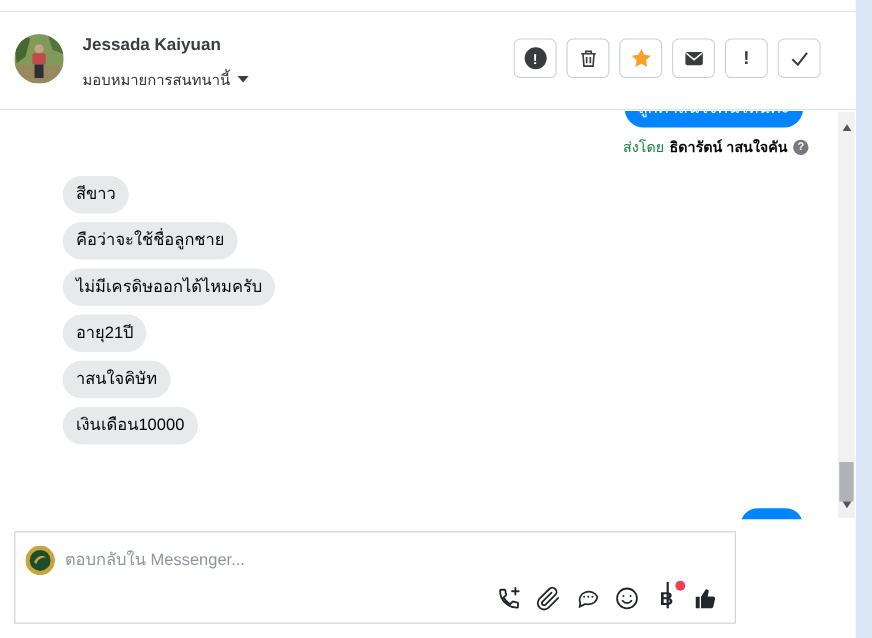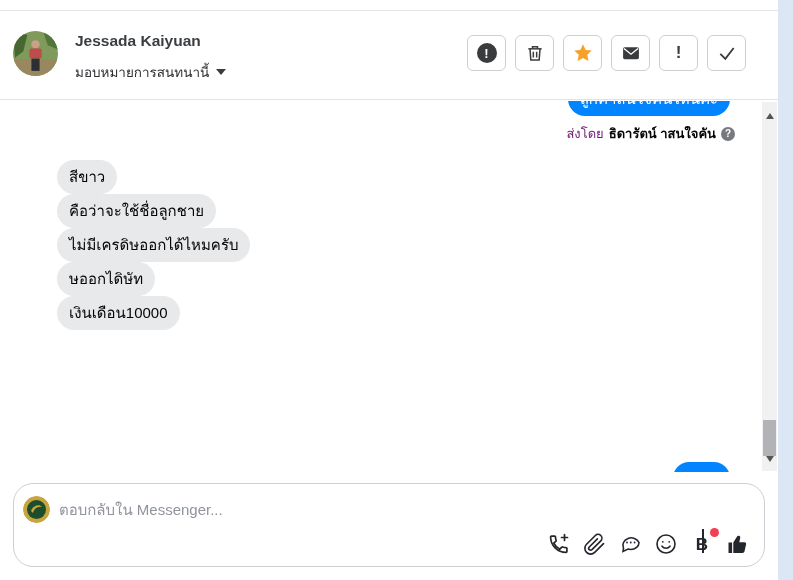--- a/index.html
+++ b/index.html
@@ -33,47 +33,47 @@
   
   .chat { position:absolute; top:101px; left:0; width:778px; height:371px; background:#fff; overflow:hidden; }
 
   .bubble-out { background:#0084ff; color:#fff; font-size:15px; line-height:20px;
     padding:7px 12px; border-radius:18px; }
   .bubble-out.top { position:absolute; top:-19px; right:48px; max-width:300px; }
   .bubble-out.bottom { position:absolute; top:361px; right:48px; width:57px; height:32px; }
 
   .sent-by { position:absolute; top:22px; right:43px; display:flex; align-items:center; gap:5px;
     font-size:13px; }
-  .sent-by .prefix { color:#701a75; }
+  .sent-by .prefix { color:#15803d; }
   .sent-by .sender { color:#050505; font-weight:bold; }
   .help-badge { width:14px; height:14px; border-radius:50%; background:#77797e; color:#fff;
     font-size:10px; font-weight:bold; display:flex; align-items:center; justify-content:center; }
 
-  .messages { position:absolute; top:59px; left:18px; display:flex; flex-direction:column; }
+  .messages { position:absolute; top:59px; left:18px; display:flex; flex-direction:column; gap:8px; }
   .msg-row { display:flex; align-items:center; }
   .avatar-slot { width:30px; min-width:30px; margin-right:9px; }
   .msg-avatar { width:30px; height:30px; border-radius:50%; overflow:hidden; }
   .msg-avatar svg { display:block; width:100%; height:100%; }
   .bubble-in { background:#e8e9eb; color:#050505; font-size:15px; line-height:20px;
     padding:7px 12px; border-radius:18px; max-width:430px; }
 
   
   .chat-scrollbar { position:absolute; top:1px; right:1px; width:15px; height:369px; background:#f1f1f2; }
   .scroll-up, .scroll-down { position:absolute; left:0; width:15px; height:16px; display:flex;
     align-items:center; justify-content:center; cursor:pointer; }
   .scroll-up { top:6px; } .scroll-down { bottom:4px; }
   .tri-up { width:0; height:0; border-left:4px solid transparent; border-right:4px solid transparent;
     border-bottom:6px solid #555; }
   .tri-down { width:0; height:0; border-left:4px solid transparent; border-right:4px solid transparent;
     border-top:6px solid #555; }
   .scroll-thumb { position:absolute; left:1px; top:318px; width:13px; height:36px; background:#b1b3b6; }
 
   
-  .composer { position:absolute; top:483px; left:13px; width:752px; height:84px; background:#fff;
-    border:1px solid #ccd0d5; border-radius:20px; }
+  .composer { position:absolute; top:483px; left:13px; width:656px; height:84px; background:#fff;
+    border:1px solid #ccd0d5; border-radius:0; }
   .page-logo { position:absolute; left:9px; top:12px; width:27px; height:27px; border-radius:50%;
     overflow:hidden; }
   .page-logo svg { display:block; width:100%; height:100%; }
   .reply-input { position:absolute; left:45px; top:12px; width:500px; height:27px; border:none;
     outline:none; font-size:15px; color:#050505; font-family:inherit; background:transparent; }
   .reply-input::placeholder { color:#90949c; opacity:1; }
 
   .composer-icons { position:absolute; right:14px; bottom:10px; display:flex; align-items:center; gap:12px; }
   .cicon { position:relative; width:24px; height:24px; display:flex; align-items:center;
     justify-content:center; cursor:pointer; color:#23262a; }
@@ -159,21 +159,25 @@
       <div class="msg-row">
         <div class="avatar-slot"></div>
         <div class="bubble-in">คือว่าจะใช้ชื่อลูกชาย</div>
       </div>
       <div class="msg-row">
         <div class="avatar-slot"></div>
         <div class="bubble-in">ไม่มีเครดิษออกได้ไหมครับ</div>
       </div>
       <div class="msg-row">
         <div class="avatar-slot"></div>
-        <div class="bubble-in">ษออกไดิษัท</div>
+        <div class="bubble-in">อายุ21ปี</div>
+      </div>
+      <div class="msg-row">
+        <div class="avatar-slot"></div>
+        <div class="bubble-in">าสนใจคิษัท</div>
       </div>
       <div class="msg-row">
         <div class="avatar-slot"></div>
         <div class="bubble-in">เงินเดือน10000</div>
       </div>
     </div>
 
     <div class="bubble-out bottom"></div>
 
     <div class="chat-scrollbar">

